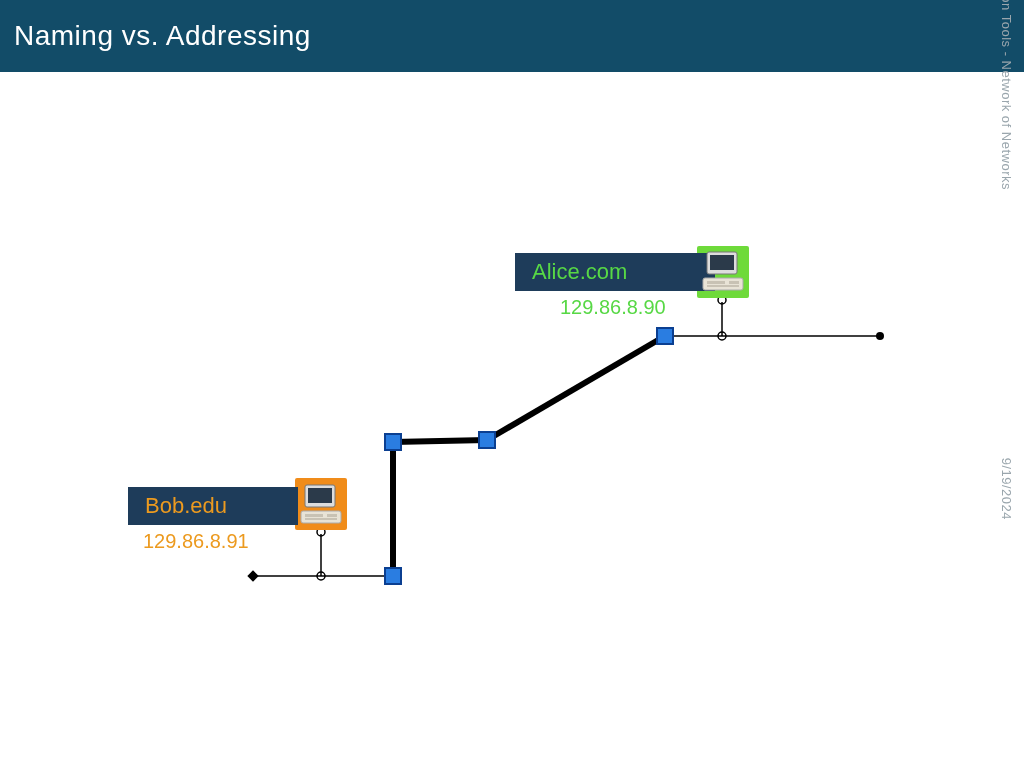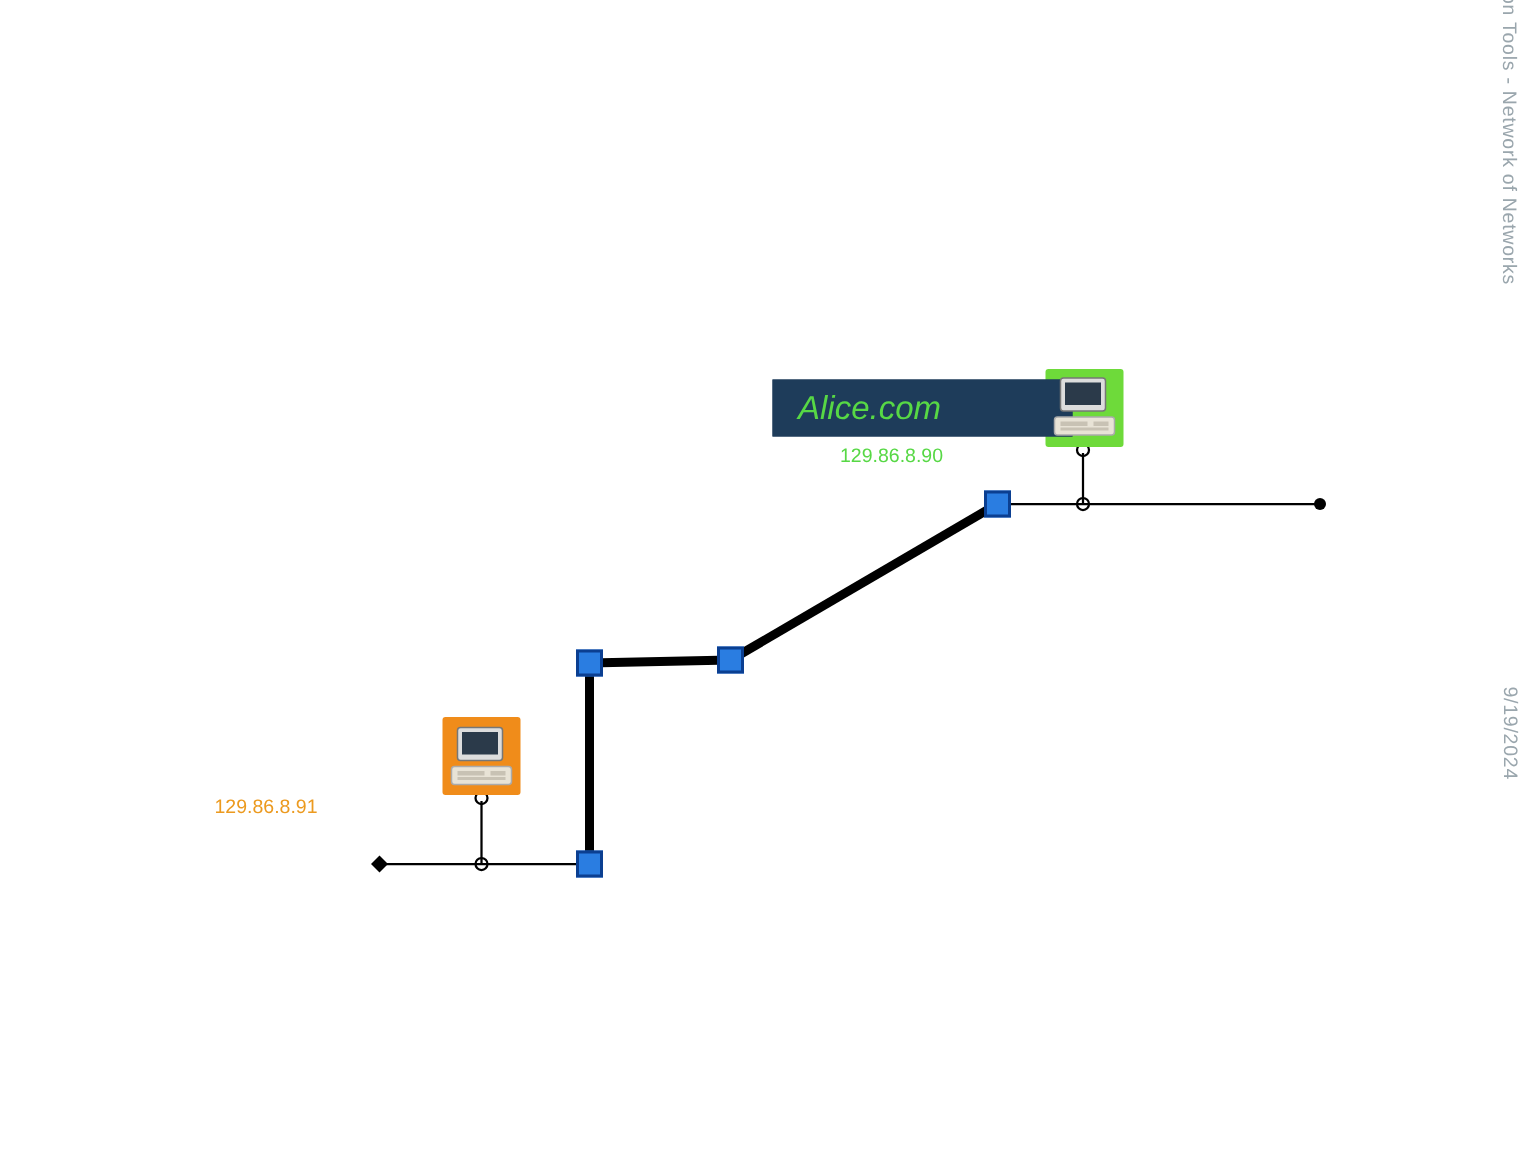--- a/index.html
+++ b/index.html
@@ -5,44 +5,47 @@
   html, body { margin: 0; padding: 0; width: 1024px; height: 768px; background: #fff; font-family: "Century Gothic", "Segoe UI", Arial, sans-serif; overflow: hidden; }
   .slide { position: relative; width: 1024px; height: 768px; }
   .titlebar { position: absolute; left: 0; top: 0; width: 100%; height: 72px; background: #124c68; display: flex; align-items: center; padding-left: 14px; box-sizing: border-box; }
   .titlebar h1 { color: #fff; font-weight: 300; font-size: 28px; margin: 0; letter-spacing: 0.5px; }
   .side-course { position: absolute; right: 10px; top: 190px; transform: rotate(90deg); transform-origin: right top; color: #9aa6ad; font-size: 13px; letter-spacing: 0.5px; white-space: nowrap; }
   .side-date { position: absolute; right: 10px; top: 520px; transform: rotate(90deg); transform-origin: right top; color: #9aa6ad; font-size: 13px; letter-spacing: 0.5px; white-space: nowrap; }
   .canvas { position: absolute; left: 0; top: 72px; width: 1024px; height: 696px; }
   .canvas svg { position: absolute; left: 0; top: 0; pointer-events: none; }
   .host-box { position: absolute; height: 38px; display: flex; align-items: center; padding: 0 50px 0 16px; box-sizing: border-box; background: #1e3c5a; border: 1px solid #1e3c5a; }
   .host-box .name { font-size: 22px; font-weight: 400; }
-  .host-box.alice { left: 515px; top: 181px; width: 200px; font-style: italic; }
+  .host-box.alice { left: 515px; top: 181px; width: 200px; }
   .host-box.alice .name { color: #57d845; }
   .host-box.bob { left: 128px; top: 415px; width: 170px; }
   .host-box.bob .name { color: #ec9a1f; }
   .comp-bg { position: absolute; width: 52px; height: 52px; border-radius: 2px; }
   .comp-bg.alice { left: 697px; top: 174px; background: #6eda3a; }
   .comp-bg.bob   { left: 295px; top: 406px; background: #f08c1a; }
   .computer-icon { position: absolute; width: 44px; height: 44px; }
   .computer-icon.alice { left: 701px; top: 178px; }
   .computer-icon.bob   { left: 299px; top: 411px; }
-  .ip { position: absolute; font-size: 13px; }
+  .ip { position: absolute; font-size: 20px; }
   .ip.alice { left: 560px; top: 224px; color: #57d845; }
   .ip.bob   { left: 143px; top: 458px; color: #ec9a1f; }
   .router { position: absolute; width: 18px; height: 18px; background: #2a7de1; border: 2px solid #0b3f91; box-sizing: border-box; }
   .router.r1 { left: 656px; top: 255px; }
   .router.r2 { left: 478px; top: 359px; }
   .router.r3 { left: 384px; top: 361px; }
   .router.r4 { left: 384px; top: 495px; }
   .note { position: absolute; left: 510px; top: 499px; width: 460px; height: 32px; background: #0d2c48; color: #fff; display: flex; align-items: center; justify-content: center; font-size: 16px; font-family: "Segoe UI", Arial, sans-serif; border-radius: 2px; box-shadow: 2px 3px 5px rgba(0,0,0,0.3); }
 </style>
 </head>
 <body>
 
 <div class="slide">
+  <div class="titlebar">
+    <h1>Naming vs. Addressing</h1>
+  </div>
 
   <div class="side-course">Information Tools - Network of Networks</div>
   <div class="side-date">9/19/2024</div>
 
   <div class="canvas">
 
     <svg width="1024" height="696">
 
       <line x1="665" y1="264" x2="487" y2="368" stroke="#000" stroke-width="6"></line>
       <line x1="487" y1="368" x2="393" y2="370" stroke="#000" stroke-width="6"></line>
@@ -69,20 +72,23 @@
       <rect x="6" y="2" width="30" height="22" rx="2" fill="#ddd" stroke="#777"></rect>
       <rect x="9" y="5" width="24" height="15" fill="#2b3a4a"></rect>
       <rect x="2" y="28" width="40" height="12" rx="2" fill="#e8e3d6" stroke="#aaa"></rect>
       <rect x="6" y="31" width="18" height="3" fill="#c8c2b4"></rect>
       <rect x="28" y="31" width="10" height="3" fill="#c8c2b4"></rect>
       <rect x="6" y="35" width="32" height="2" fill="#c8c2b4"></rect>
     </svg>
     <div class="ip alice">129.86.8.90</div>
 
     <div class="comp-bg bob"></div>
+    <div class="host-box bob">
+      <span class="name">Bob.edu</span>
+    </div>
     <svg class="computer-icon bob" viewBox="0 0 44 44">
       <rect x="6" y="2" width="30" height="22" rx="2" fill="#ddd" stroke="#777"></rect>
       <rect x="9" y="5" width="24" height="15" fill="#2b3a4a"></rect>
       <rect x="2" y="28" width="40" height="12" rx="2" fill="#e8e3d6" stroke="#aaa"></rect>
       <rect x="6" y="31" width="18" height="3" fill="#c8c2b4"></rect>
       <rect x="28" y="31" width="10" height="3" fill="#c8c2b4"></rect>
       <rect x="6" y="35" width="32" height="2" fill="#c8c2b4"></rect>
     </svg>
     <div class="ip bob">129.86.8.91</div>
 

